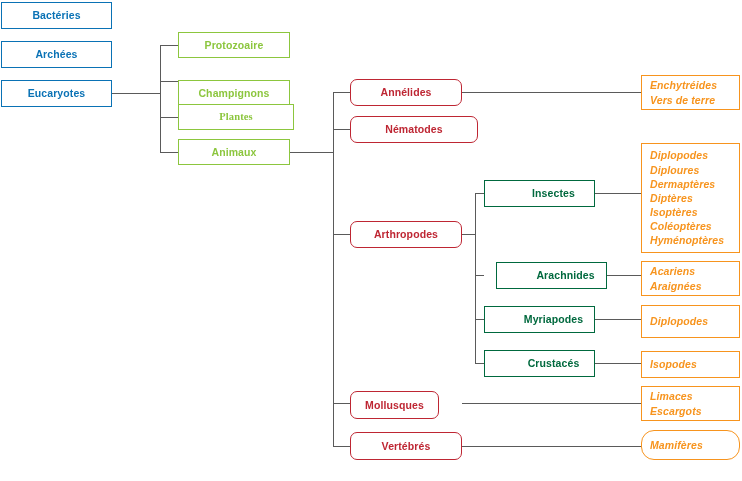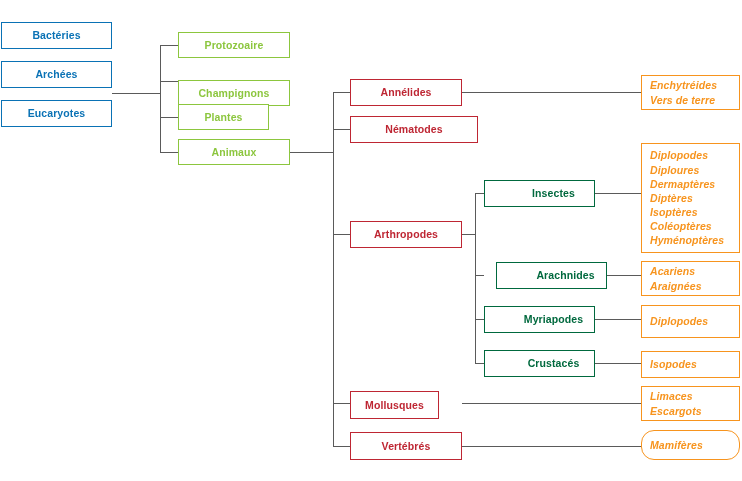--- a/index.html
+++ b/index.html
@@ -42,23 +42,23 @@
   .node .lines {
     display: block;
     width: 100%;
   }
   .node .lines span {
     display: block;
     white-space: nowrap;
   }
 
   
-  .t-domain  { border-color: #0a72b5; color: #0a72b5; margin-top: 20px; }
+  .t-domain  { border-color: #0a72b5; color: #0a72b5; }
   .t-kingdom { border-color: #8cc63e; color: #8cc63e; }
-  .t-phylum  { border-color: #be2633; color: #be2633; }
+  .t-phylum  { border-color: #be2633; color: #be2633; border-radius: 7px; }
   .t-class   { border-color: #00693e; color: #00693e; padding-left: 28px; }
   .t-order   { border-color: #f7941e; color: #f7941e; }
 
   
   .conn {
     position: absolute;
     background: #5a5a5a;
     z-index: 1;
   }
   .conn.h { height: 1.2px; }
@@ -78,21 +78,21 @@
   <div class="node t-domain" style="left:1px; top:80px; width:111px; height:27px;">
     <span>Eucaryotes</span>
   </div>
 
   <div class="node t-kingdom" style="left:178px; top:32px; width:112px; height:26px;">
     <span>Protozoaire</span>
   </div>
   <div class="node t-kingdom" style="left:178px; top:80px; width:112px; height:26px;">
     <span>Champignons</span>
   </div>
-  <div class="node t-kingdom" style="left:178px; top:104px; width:91px; height:26px;">
+  <div class="node t-kingdom" style="left:178px; top:104px; width:116px; height:26px;font-family:Liberation Serif, serif;">
     <span>Plantes</span>
   </div>
   <div class="node t-kingdom" style="left:178px; top:139px; width:112px; height:26px;">
     <span>Animaux</span>
   </div>
 
   <div class="node t-phylum" style="left:350px; top:79px; width:112px; height:27px;">
     <span>Annélides</span>
   </div>
   <div class="node t-phylum" style="left:350px; top:116px; width:128px; height:27px;">

